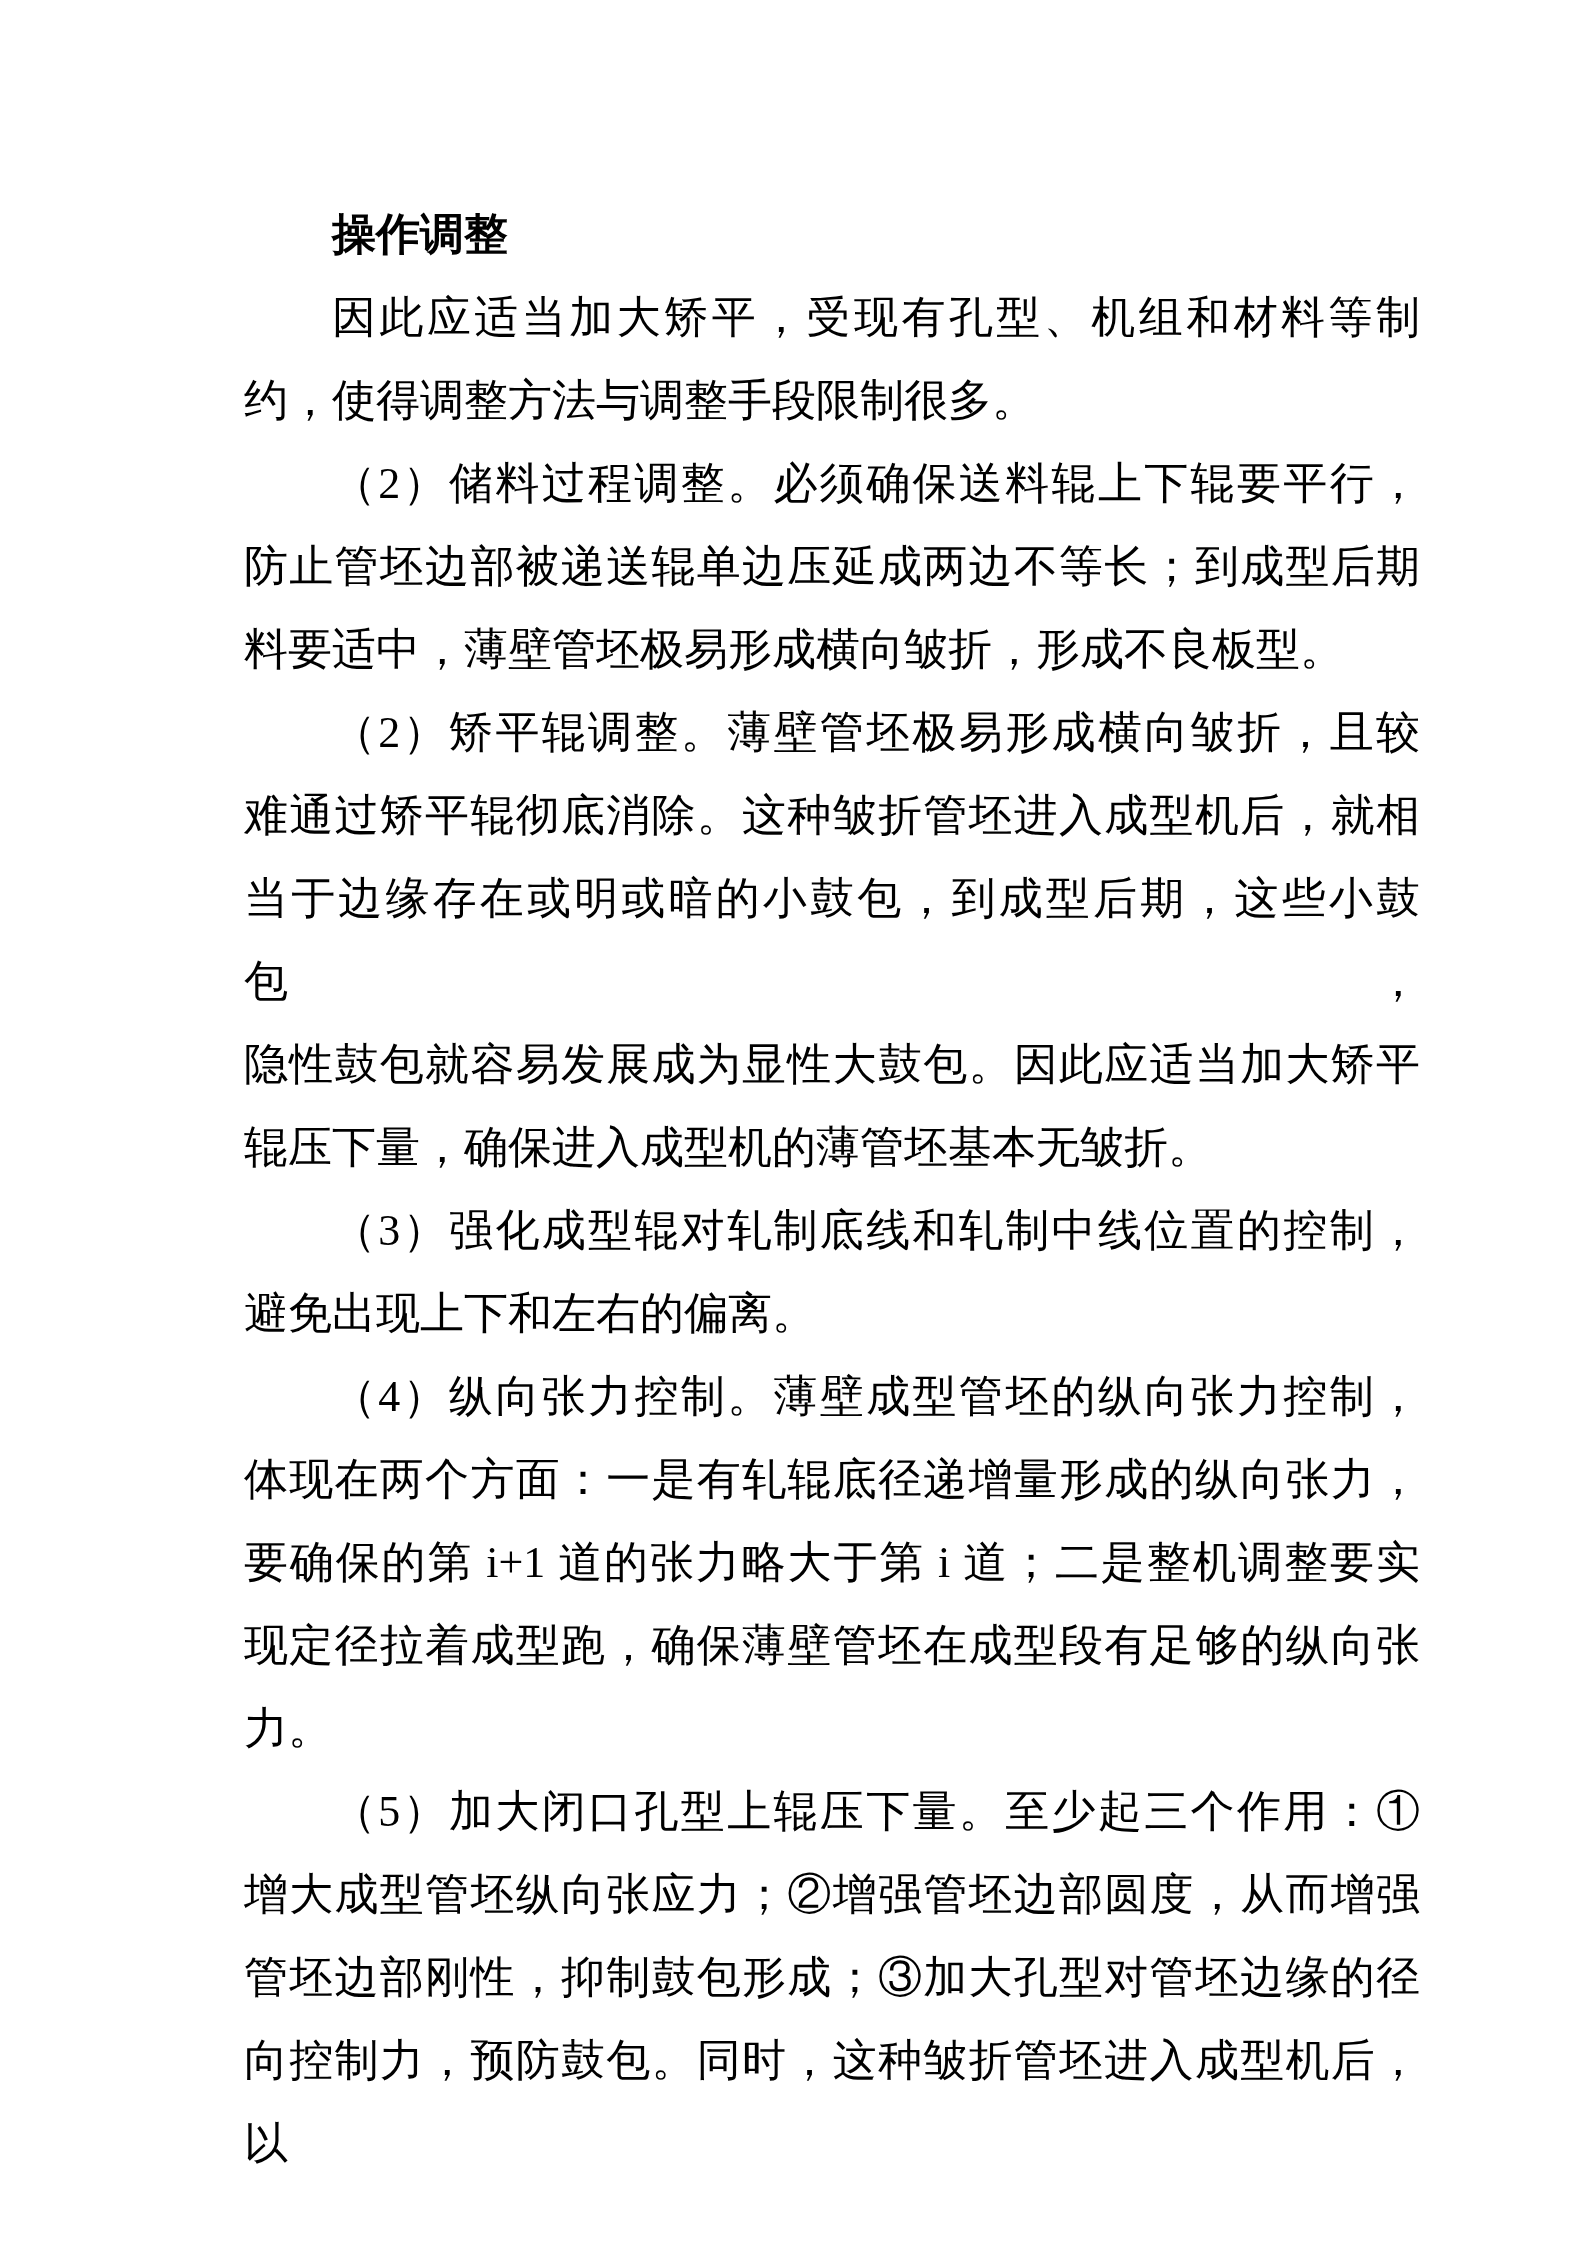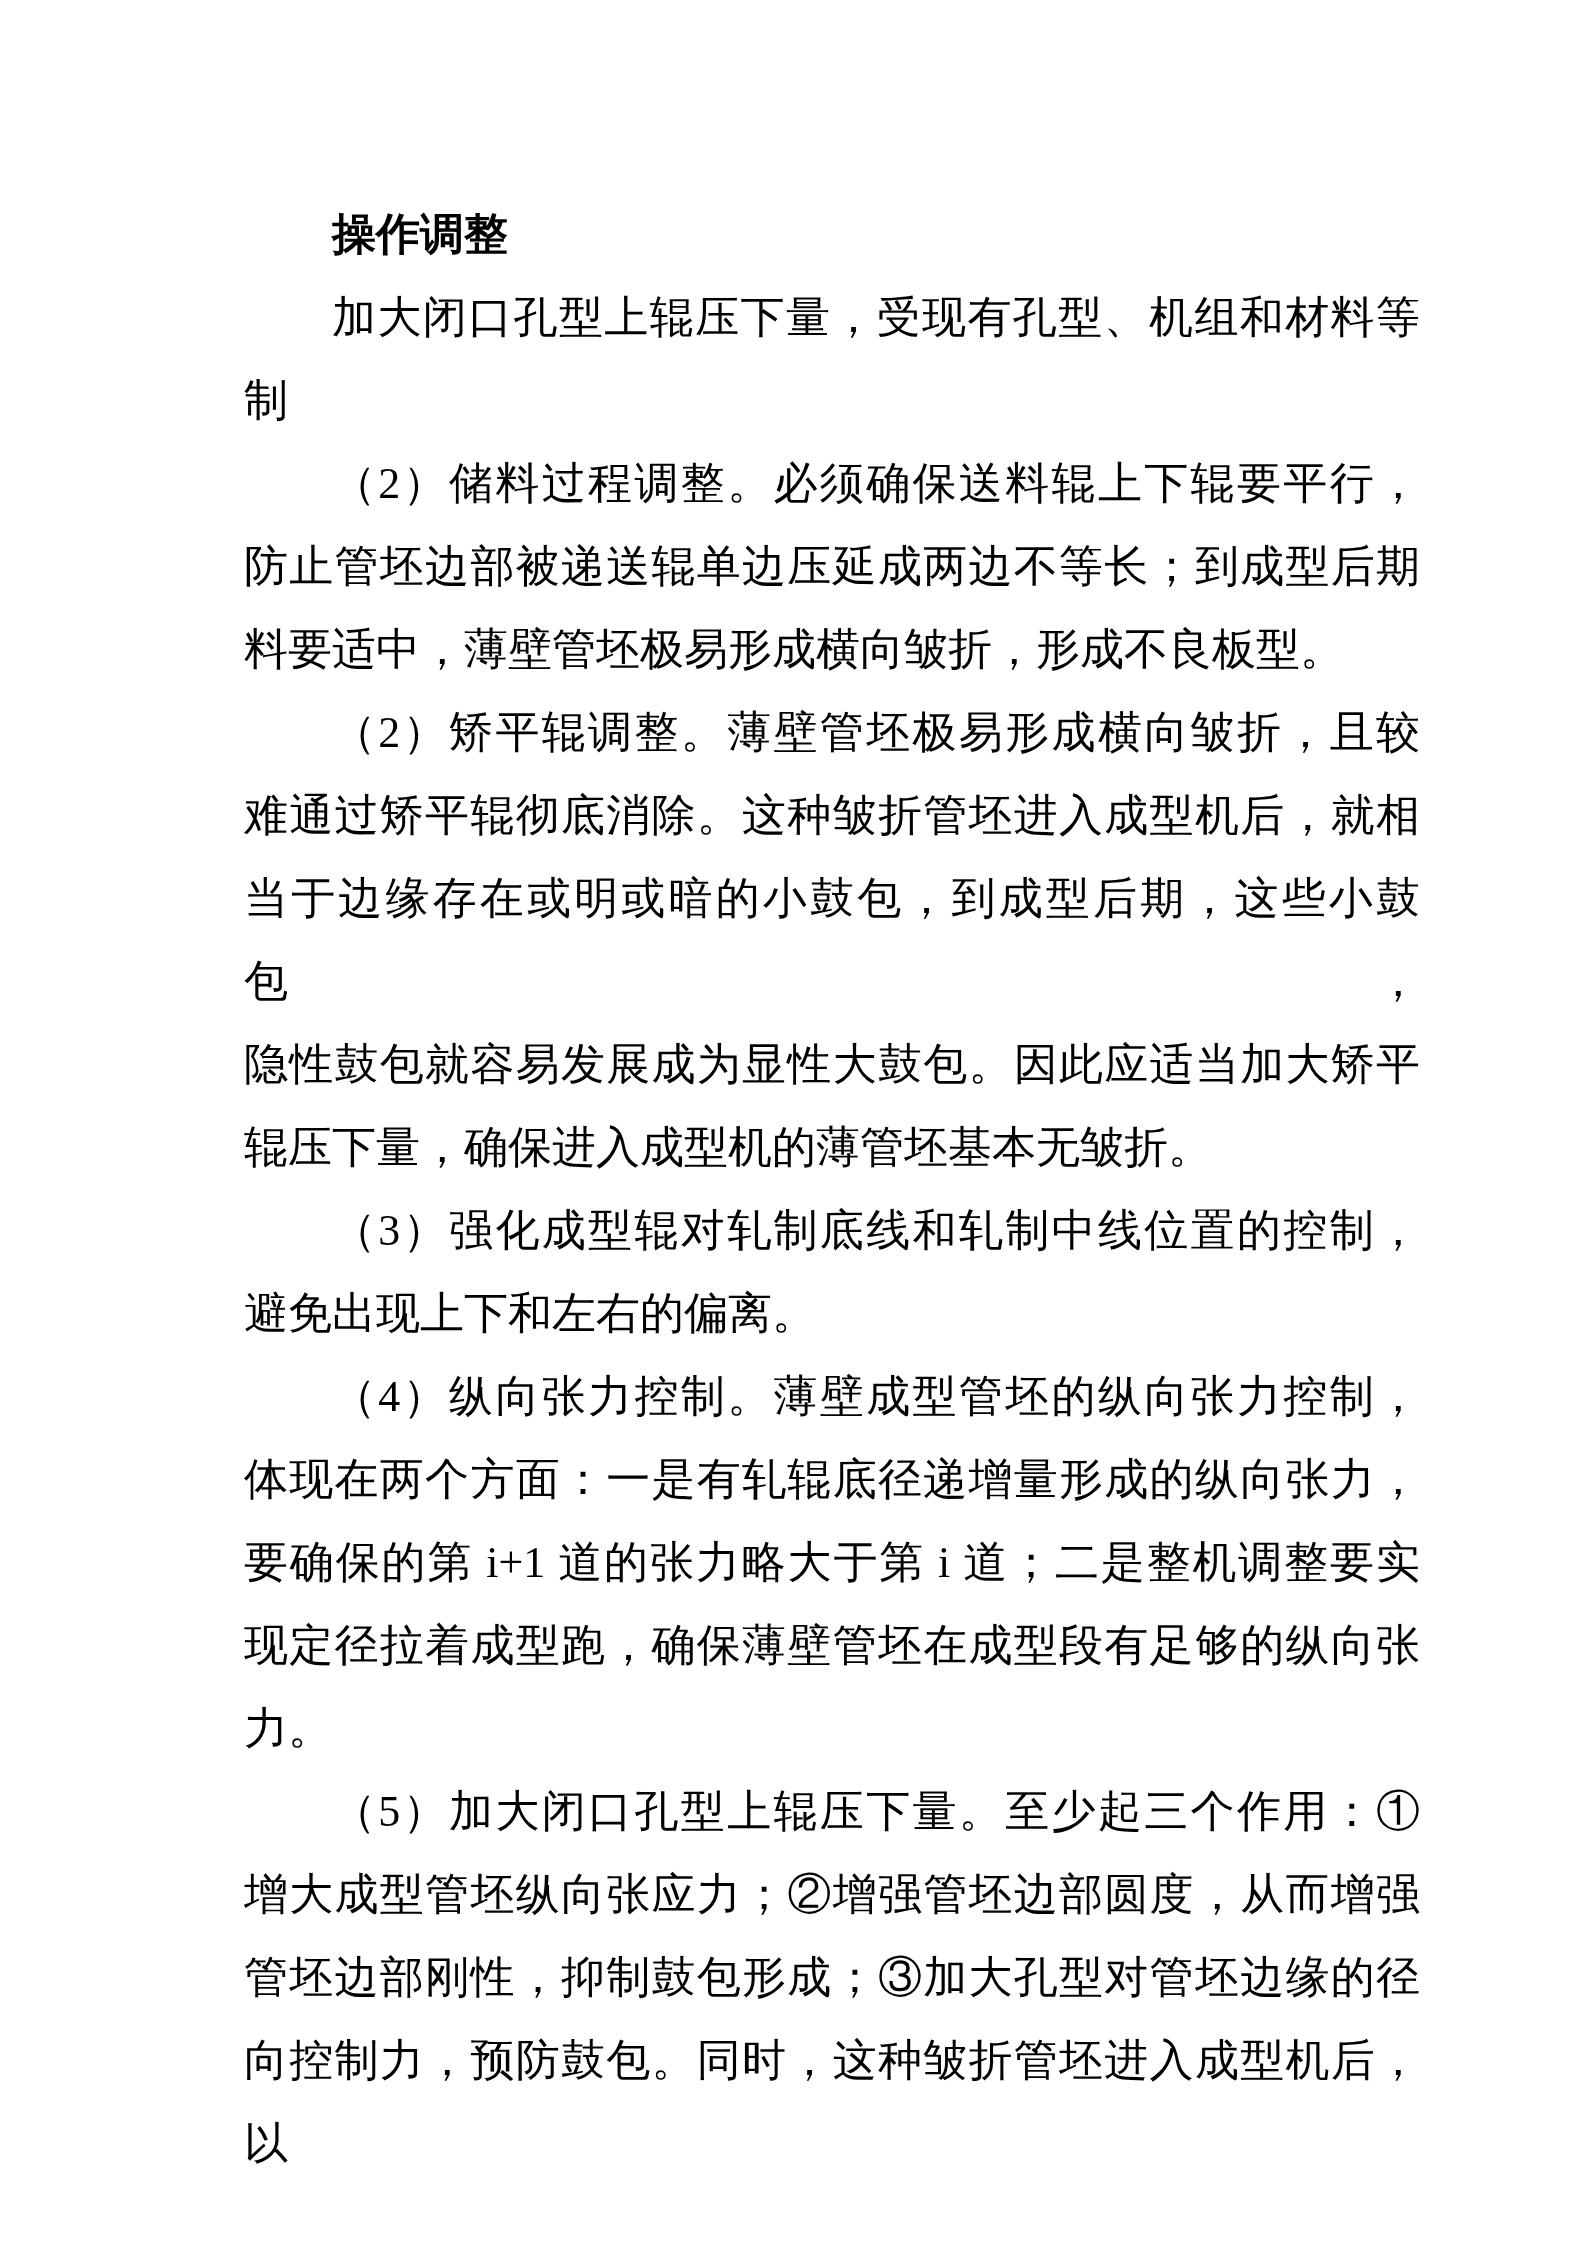--- a/index.html
+++ b/index.html
@@ -43,21 +43,22 @@
   .line.bold {
     font-weight: bold;
   }
 </style>
 </head>
 <body>
 
 <div class="page">
   <div class="page-text">
     <div class="line indent bold">操作调整</div>
-    <div class="line indent just">加大闭口孔型上辊压下量，受现有孔型、机组和材料等制</div>
+    <div class="line indent just">因此应适当加大矫平，受现有孔型、机组和材料等制</div>
+    <div class="line">约，使得调整方法与调整手段限制很多。</div>
     <div class="line indent just">（2）储料过程调整。必须确保送料辊上下辊要平行，</div>
     <div class="line just">防止管坯边部被递送辊单边压延成两边不等长；到成型后期</div>
     <div class="line">料要适中，薄壁管坯极易形成横向皱折，形成不良板型。</div>
     <div class="line indent just">（2）矫平辊调整。薄壁管坯极易形成横向皱折，且较</div>
     <div class="line just">难通过矫平辊彻底消除。这种皱折管坯进入成型机后，就相</div>
     <div class="line just">当于边缘存在或明或暗的小鼓包，到成型后期，这些小鼓包，</div>
     <div class="line just">隐性鼓包就容易发展成为显性大鼓包。因此应适当加大矫平</div>
     <div class="line">辊压下量，确保进入成型机的薄管坯基本无皱折。</div>
     <div class="line indent just">（3）强化成型辊对轧制底线和轧制中线位置的控制，</div>
     <div class="line">避免出现上下和左右的偏离。</div>

